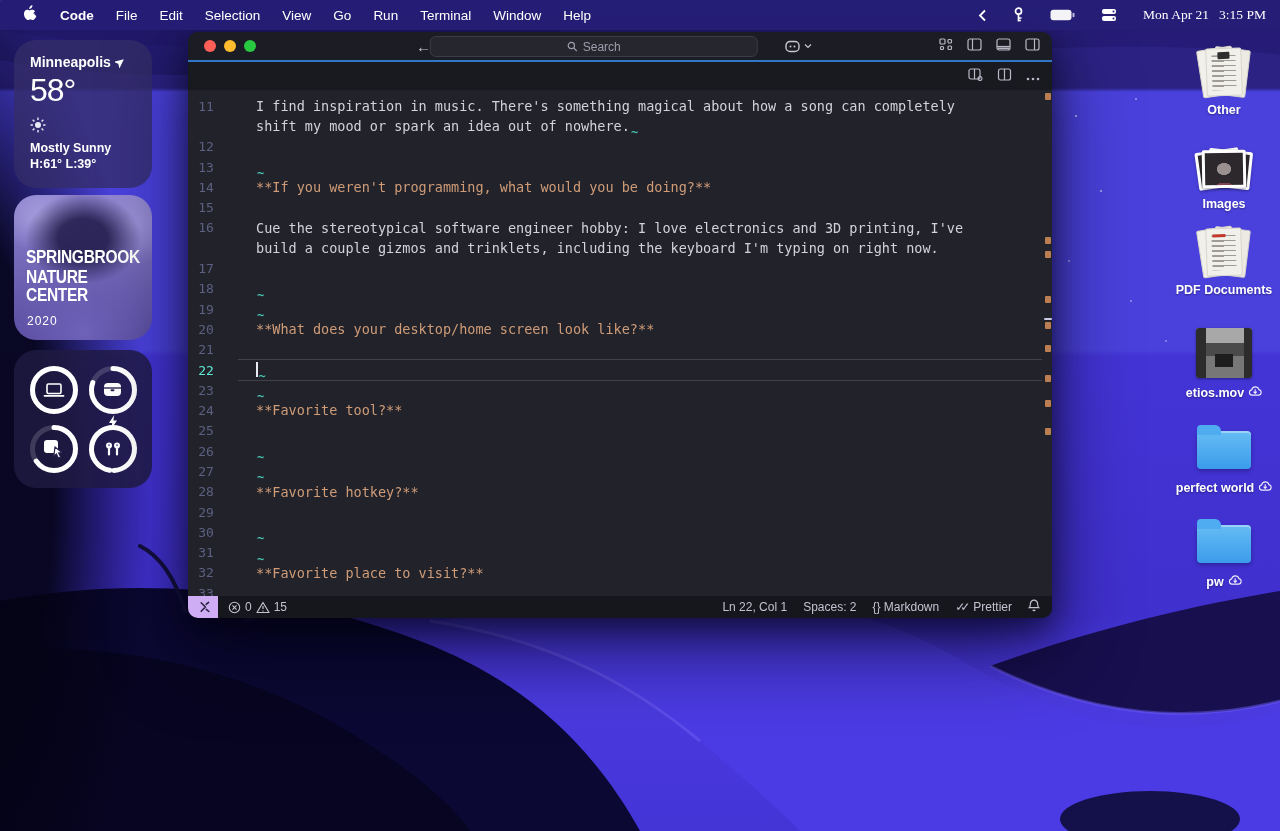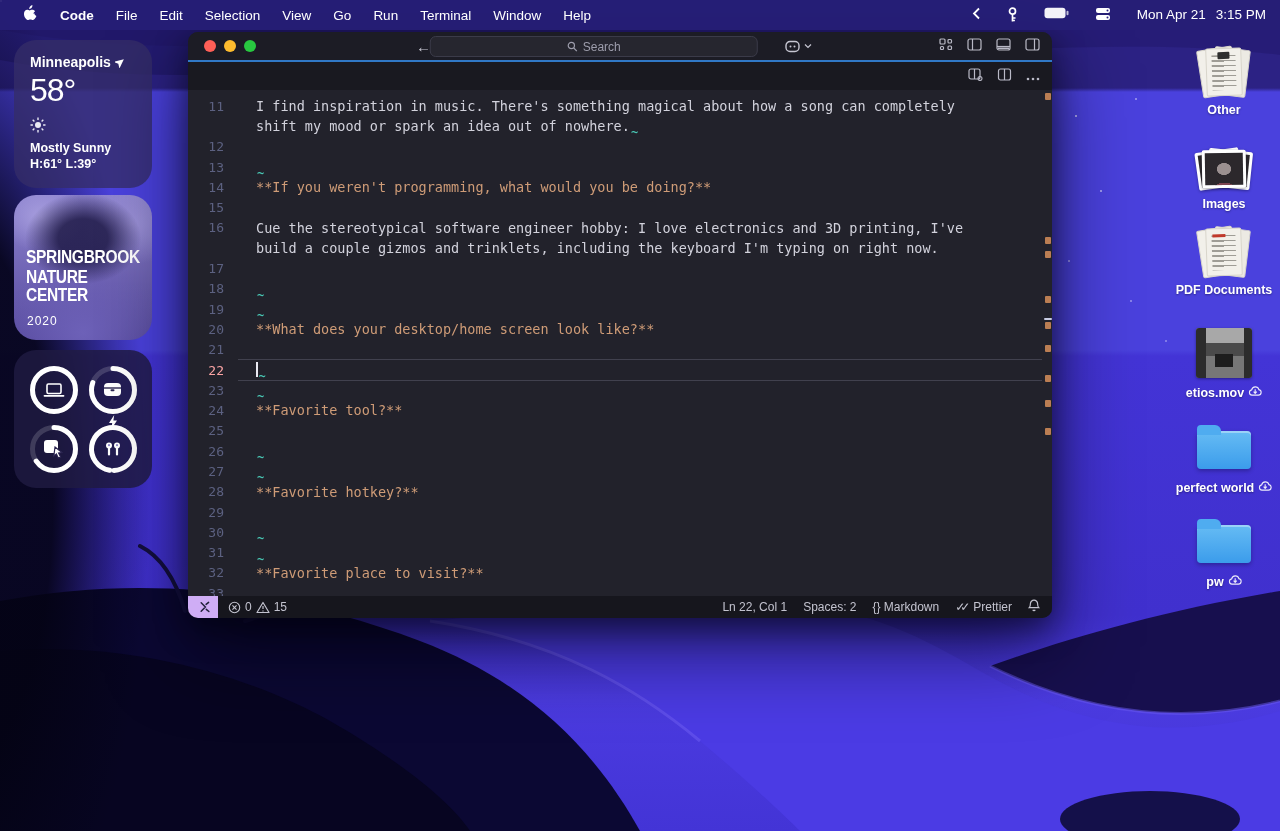--- a/index.html
+++ b/index.html
@@ -22,21 +22,21 @@
     background:radial-gradient(120% 85% at -25% 60%, rgba(4,3,20,.92) 40%, rgba(4,3,20,0) 75%); }
 
   
   #menubar { position:absolute; top:0; left:0; width:100%; height:30px; z-index:40;
     background:rgba(38,30,118,.92); display:flex; align-items:center; justify-content:space-between;
     color:#fff; font-size:13.5px; padding:0 14px; }
   .mb-items { display:flex; align-items:center; gap:0; }
   .mb-item { padding:0 11px; height:30px; display:flex; align-items:center; color:#fff; }
   .mb-item.bold { font-weight:bold; }
   .mb-apple { padding:0 12px 0 8px; display:flex; align-items:center; }
-  .mb-right { display:flex; align-items:flex-start; gap:26px; }
+  .mb-right { display:flex; align-items:center; gap:26px;font-family:Liberation Serif, serif; }
   .mb-ico { display:flex; align-items:center; color:#fff; }
   .mb-clock { display:flex; gap:10px; font-size:13.5px; }
 
   
   .widget { position:absolute; z-index:10; border-radius:22px; color:#fff; }
   #weather { left:14px; top:40px; width:138px; height:148px; background:rgba(52,45,104,.78); padding:14px 16px; }
   #weather .city { font-size:14px; font-weight:bold; display:flex; align-items:center; gap:4px; }
   #weather .temp { font-size:32px; font-weight:300; margin-top:2px; letter-spacing:-1px; }
   #weather .cond-icon { margin-top:8px; }
   #weather .cond { font-size:12.5px; font-weight:bold; margin-top:4px; }
@@ -110,22 +110,22 @@
   .tab { background:#22222b; display:flex; align-items:center; gap:6px; padding:0 12px 0 10px; font-size:12px; }
   .tab .pin { display:flex; }
   .tab .tlabel { color:#cf9c77; }
   .tab .tfile { color:#84848f; }
   .tab .tbadge { color:#e6e6ee; font-weight:bold; }
   .tab .tdot { width:8px; height:8px; border-radius:50%; background:#d8d8e2; margin-left:4px; }
   .tab-actions { position:absolute; right:12px; top:0; height:100%; display:flex; align-items:center; gap:14px; color:#b9b9c6; }
   .editor { flex:1; position:relative; overflow:hidden; background:#22222b; }
   .lines { position:absolute; inset:6px 10px 0 0; }
   .row { display:flex; height:20.3px; align-items:center; }
-  .gutter { width:50px; padding-right:14px; text-align:right; color:#5c6181; font:13px "DejaVu Sans Mono",monospace; flex:none; }
-  .gutter.cur { color:#fca5a5; }
+  .gutter { width:50px; padding-right:14px; text-align:center; color:#5c6181; font:13px "DejaVu Sans Mono",monospace; flex:none; }
+  .gutter.cur { color:#5eead4; }
   .code { flex:1; font:13.5px/20.3px "DejaVu Sans Mono",monospace; color:#d2d2dc; padding-left:18px; white-space:pre; position:relative; }
   .code .md-bold { color:#cf9c77; }
   .row.current .code { border-top:1px solid #41414e; border-bottom:1px solid #41414e; }
   .cursor { display:inline-block; width:1.5px; height:15px; background:#eaeaf2; vertical-align:-2px; }
   .squiggle { color:#49c7b4; font:bold 12px "DejaVu Sans Mono",monospace; margin-left:1px; position:relative; top:5px; }
   .ruler { position:absolute; top:0; right:0; width:9px; height:100%; }
   .rmark { position:absolute; right:1px; width:6px; height:7px; background:#bb7e53; border-radius:1px; }
   .rmark.light { background:#c9cde4; height:2px; width:8px; right:0; }
   .statusbar { height:22px; background:#16161d; border-radius:0 0 10px 10px; display:flex; align-items:center;
     justify-content:space-between; color:#c3c3cf; font-size:12px; position:relative; }

